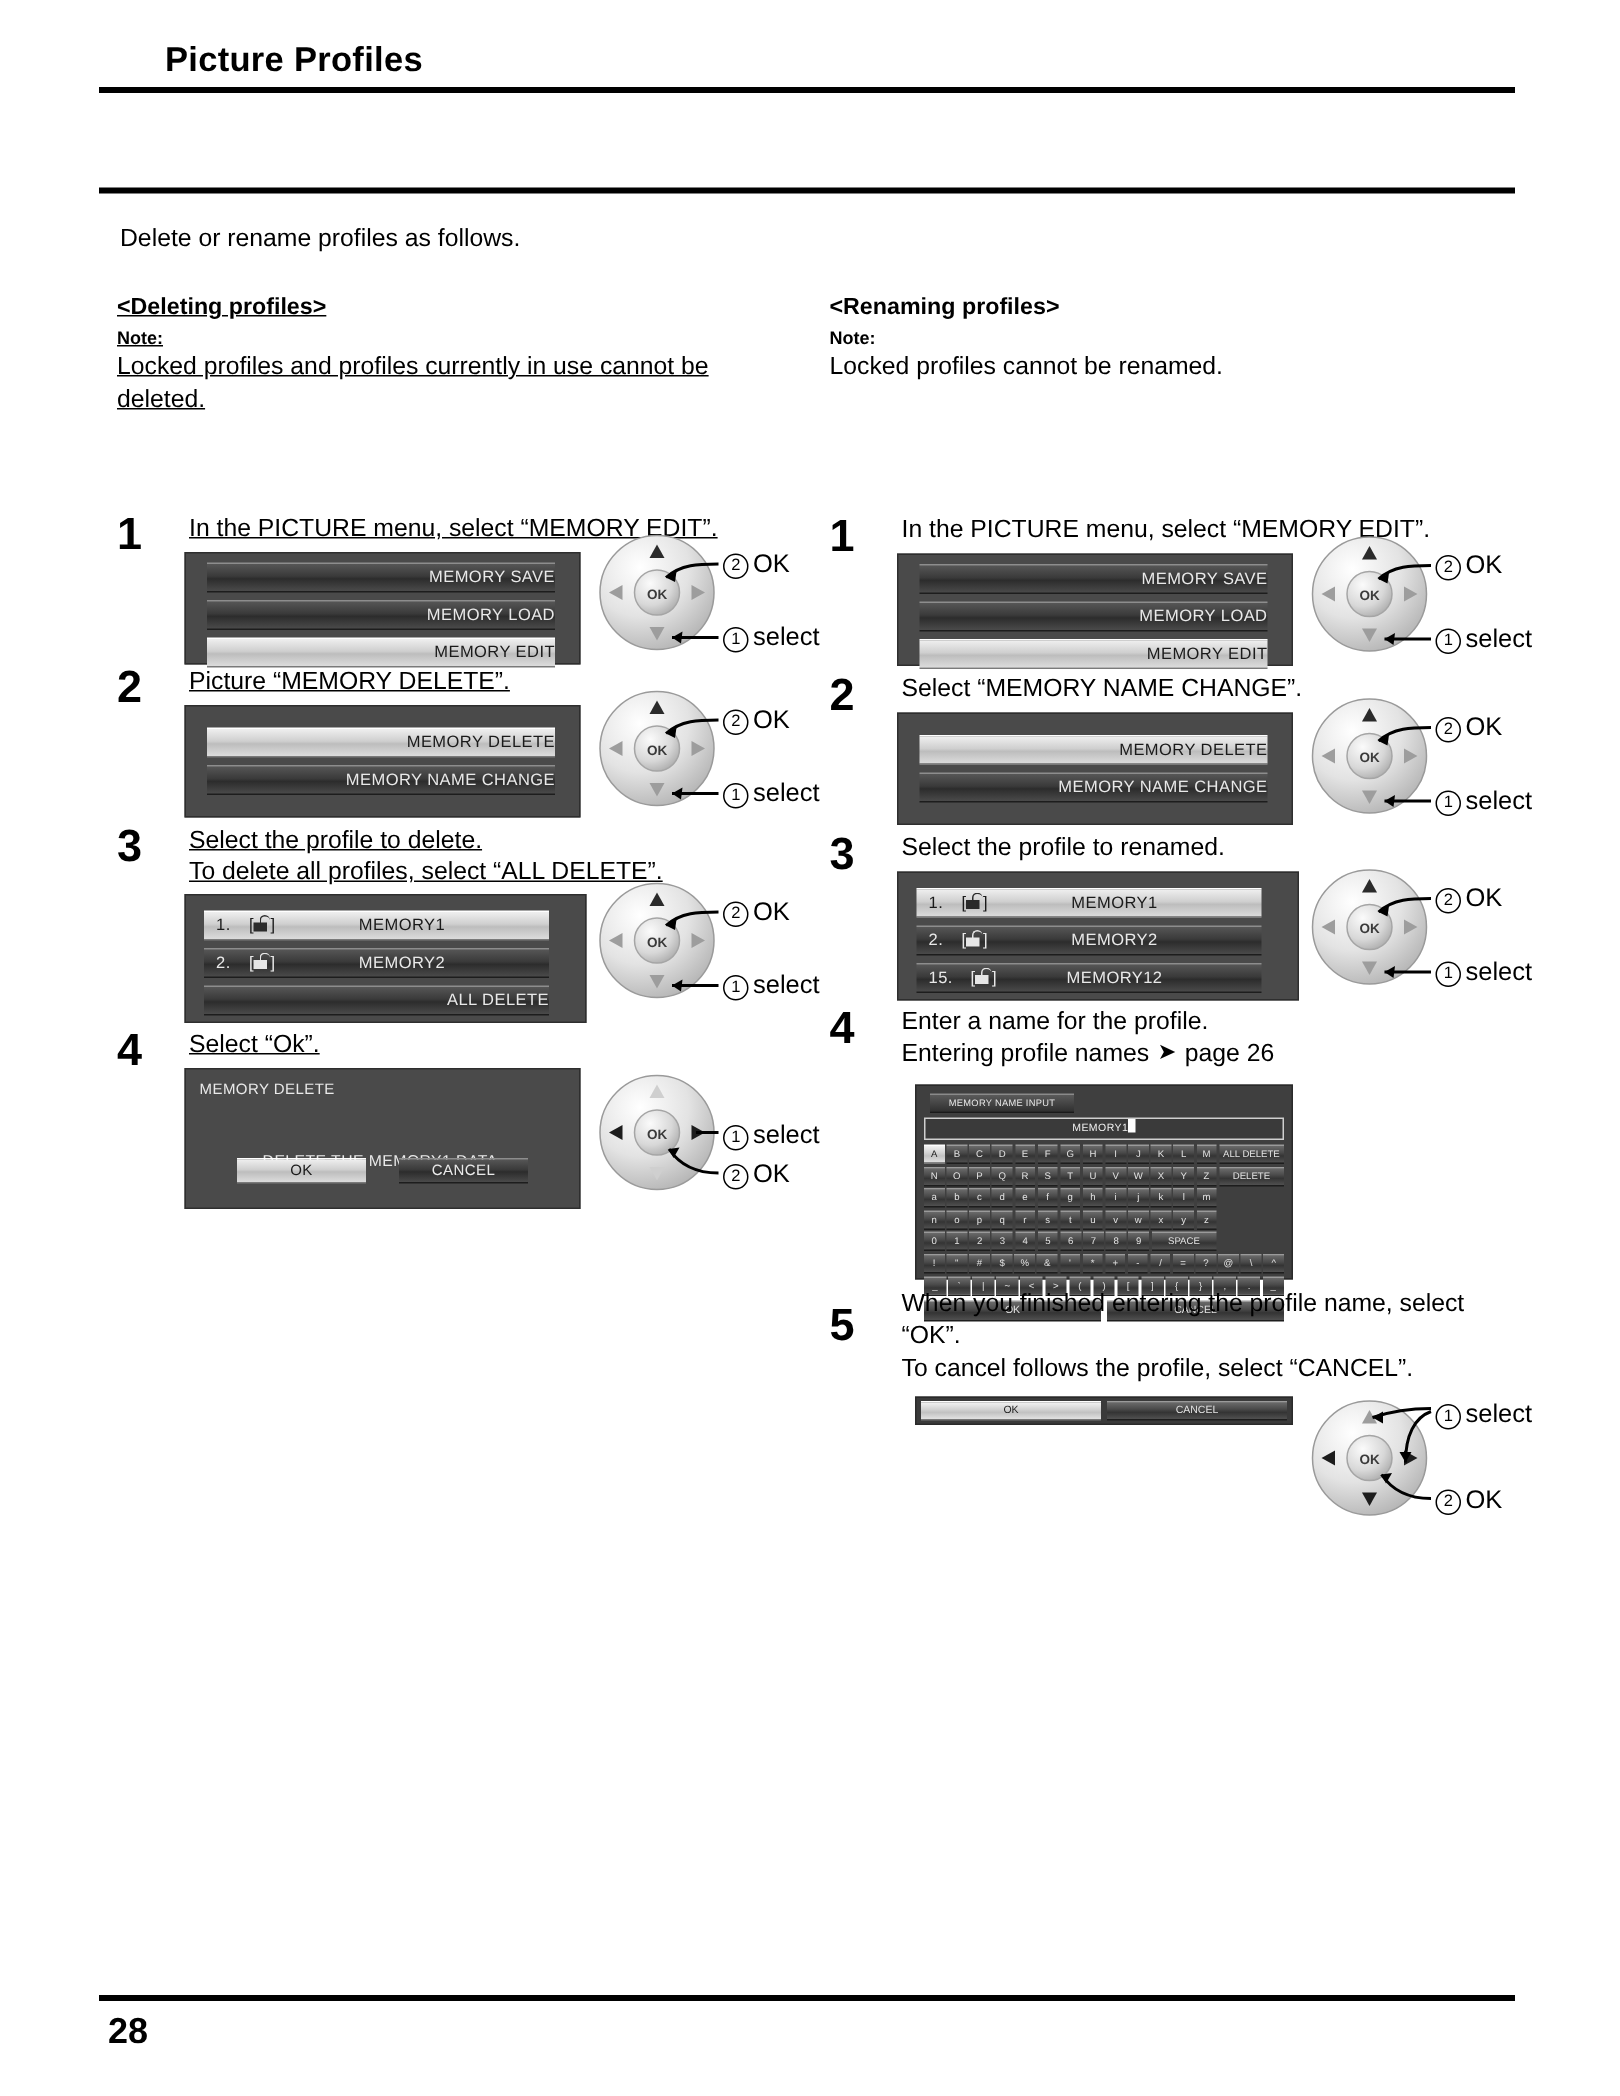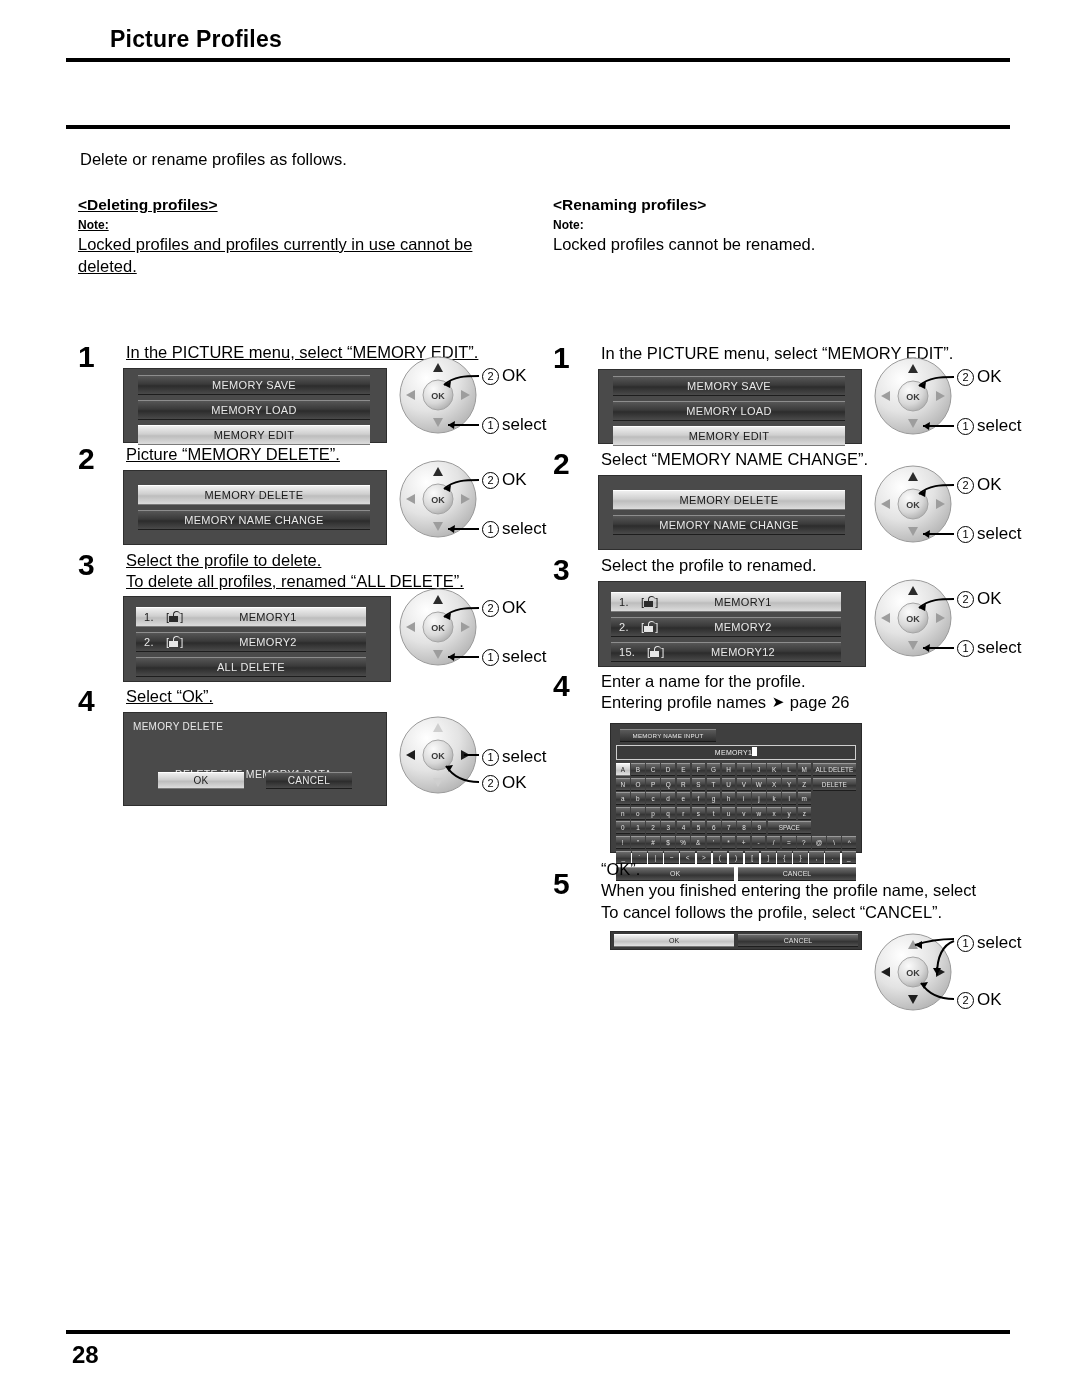--- a/index.html
+++ b/index.html
@@ -53,21 +53,21 @@
     padding:6px 0 8px 0;
     position:relative;
   }
   .osd-inner{padding:0 0 0 0;}
   .osd-row{
     position:relative;
     height:18px;line-height:18px;
     margin:0 0 5px 0;
     font-size:11px;
     color:#e9e9e9;
-    text-align:center;
+    text-align:right;
     letter-spacing:.3px;
     background:linear-gradient(to bottom,#565656 0%,#3a3a3a 45%,#2c2c2c 55%,#4a4a4a 100%);
     border-top:1px solid #8d8d8d;
     border-bottom:1px solid #1d1d1d;
   }
   .osd-row.sel{
     color:#1a1a1a;
     background:linear-gradient(to bottom,#efefef 0%,#cfcfcf 45%,#bdbdbd 55%,#dcdcdc 100%);
     border-top:1px solid #ffffff;
     border-bottom:1px solid #7a7a7a;
@@ -269,21 +269,21 @@
         <div class="callout" style="left:86px;top:61px;">
           <span class="circnum">1</span><span>select</span>
         </div>
       </div>
     </div>
 
     <div class="step" style="margin-top:6px;height:122px;">
       <div class="step-num">3</div>
       <div class="step-body">
         <div class="step-text">Select the profile to delete.</div>
-        <div class="step-text">To delete all profiles, renamed “ALL DELETE”.</div>
+        <div class="step-text">To delete all profiles, select “ALL DELETE”.</div>
       </div>
       <div class="osd" style="position:absolute;left:45px;top:46px;width:266px;height:70px;">
         <div class="osd-inner" style="width:230px;margin-left:12px;padding-top:4px;">
           <div class="osd-row listrow sel">
             <span class="lr-idx">1.</span>
             <span class="lr-lock">[<span class="lockglyph"><i style="background:#2b2b2b"></i><b style="border-color:#2b2b2b"></b></span>]</span>
             <span class="lr-name">MEMORY1</span>
           </div>
           <div class="osd-row listrow">
             <span class="lr-idx">2.</span>
@@ -616,22 +616,22 @@
         <div class="kbd-foot">
           <div class="key">OK</div>
           <div class="key">CANCEL</div>
         </div>
       </div>
     </div>
 
     <div class="step" style="margin-top:8px;height:150px;">
       <div class="step-num" style="top:10px;">5</div>
       <div class="step-body">
+        <div class="step-text">When you finished entering the profile name, select</div>
         <div class="step-text">“OK”.</div>
-        <div class="step-text">When you finished entering the profile name, select</div>
         <div class="step-text">To cancel follows the profile, select “CANCEL”.</div>
       </div>
 
       <div class="okcancel-bar" style="position:absolute;left:57px;top:72px;width:252px;box-sizing:border-box;">
         <div class="key sel">OK</div>
         <div class="key">CANCEL</div>
       </div>
 
       <div class="dpad" style="left:318px;top:72px;">
         <svg width="88" height="82" viewBox="0 0 88 82">

